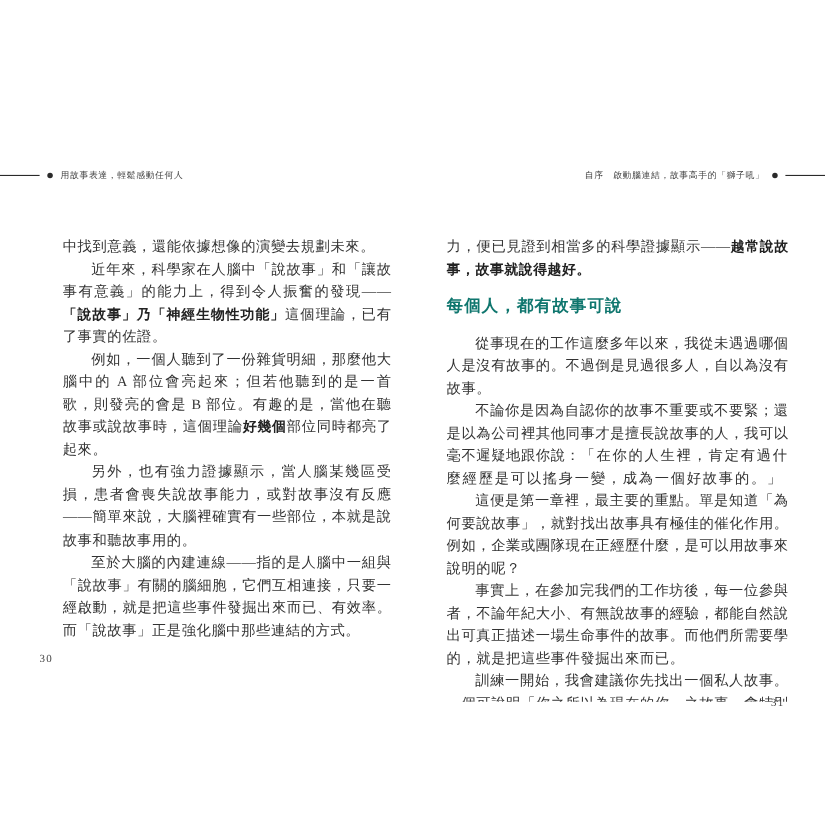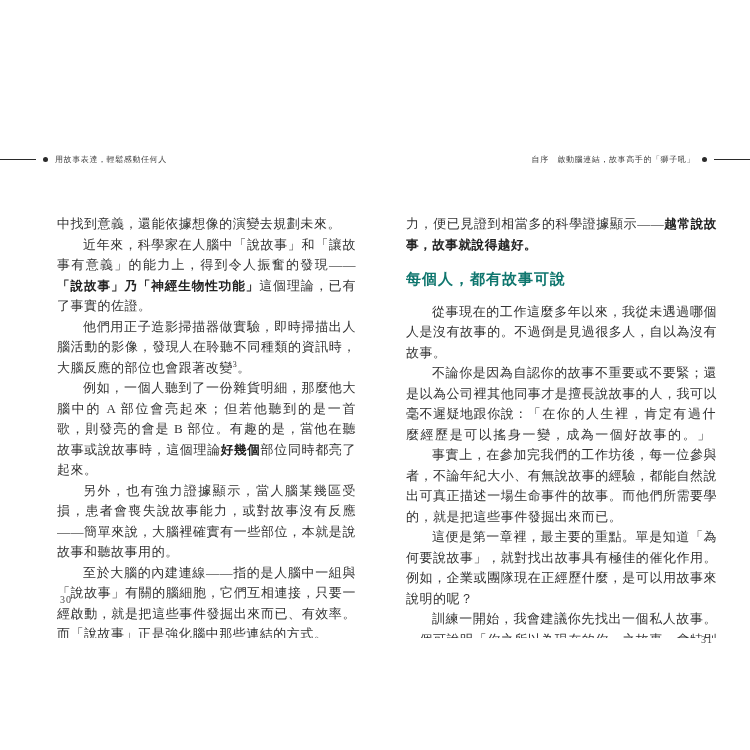--- a/index.html
+++ b/index.html
@@ -50,21 +50,21 @@
     font-size: 12.6px;
   }
   .sup { font-size: 8px; vertical-align: super; line-height: 0; }
   .kai { letter-spacing: 0.12em; }
 
   
   .folio {
     position: absolute; top: 594px;
     font-size: 10px; color: #444444; letter-spacing: 1px;
   }
-  .folio.left  { left: 36px; margin-left: 24px; }
+  .folio.left  { left: 36px; }
   .folio.right { left: 701px; margin-top: 40px; }
 </style>
 </head>
 <body>
 
 <div class="spread">
 
   <header class="running-head left">
     <span class="rule"></span>
     <span class="dot"></span>
@@ -73,32 +73,31 @@
 
   <header class="running-head right">
     <span class="head-text">自序　啟動腦連結，故事高手的「獅子吼」</span>
     <span class="dot"></span>
     <span class="rule"></span>
   </header>
 
   <main class="page-body left-body" id="left-body">
       <p class="para"><span>中找到意義，還能依據想像的演變去規劃未來。</span></p>
       <p class="para indent"><span>近年來，科學家在人腦中「說故事」和「讓故事有意義」的能力上，得到令人振奮的發現——</span><span class="bold">「說故事」乃「神經生物性功能」</span><span>這個理論，已有了事實的佐證。</span></p>
-      <p class="para indent"><span>他們用正子造影掃描器做實驗，即時掃描出人腦活動的影像，發現人在聆聽不同種類的資訊時，大腦反應的部位也會跟著改變</span><span class="sup">3</span><span>。</span></p>
       <p class="para indent"><span>例如，一個人聽到了一份雜貨明細，那麼他大腦中的 A 部位會亮起來；但若他聽到的是一首歌，則發亮的會是 B 部位。有趣的是，當他在聽故事或說故事時，這個理論</span><span class="bold">好幾個</span><span>部位同時都亮了起來。</span></p>
       <p class="para indent"><span>另外，也有強力證據顯示，當人腦某幾區受損，患者會喪失說故事能力，或對故事沒有反應——簡單來說，大腦裡確實有一些部位，本就是說故事和聽故事用的。</span></p>
       <p class="para indent"><span>至於大腦的內建連線——指的是人腦中一組與「說故事」有關的腦細胞，它們互相連接，只要一經啟動，就是把這些事件發掘出來而已、有效率。而「說故事」正是強化腦中那些連結的方式。</span></p>
     </main>
 
   <main class="page-body right-body" id="right-body">
       <p class="para"><span>力，便已見證到相當多的科學證據顯示——</span><span class="bold">越常說故事，故事就說得越好。</span></p>
       <h2 class="section-heading">每個人，都有故事可說</h2>
       <p class="para indent"><span>從事現在的工作這麼多年以來，我從未遇過哪個人是沒有故事的。不過倒是見過很多人，自以為沒有故事。</span></p>
       <p class="para indent"><span>不論你是因為自認你的故事不重要或不要緊；還是以為公司裡其他同事才是擅長說故事的人，我可以毫不遲疑地跟你說：</span><span class="kai">「在你的人生裡，肯定有過什麼經歷是可以搖身一變，成為一個好故事的。」</span></p>
+      <p class="para indent"><span>這便是第一章裡，最主要的重點。單是知道「為何要說故事」，就對找出故事具有極佳的催化作用。例如，企業或團隊現在正經歷什麼，是可以用故事來說明的呢？</span></p>
       <p class="para indent"><span>事實上，在參加完我們的工作坊後，每一位參與者，不論年紀大小、有無說故事的經驗，都能自然說出可真正描述一場生命事件的故事。而他們所需要學的，就是把這些事件發掘出來而已。</span></p>
-      <p class="para indent"><span>這便是第一章裡，最主要的重點。單是知道「為何要說故事」，就對找出故事具有極佳的催化作用。例如，企業或團隊現在正經歷什麼，是可以用故事來說明的呢？</span></p>
       <p class="para indent"><span>訓練一開始，我會建議你先找出一個私人故事。一個可說明「你之所以為現在的你」之故事，會特別有說服力，我稱之為你的</span></p>
     </main>
 
   <span class="folio left">30</span>
   <span class="folio right">31</span>
 
 </div>
 
 </body></html>

